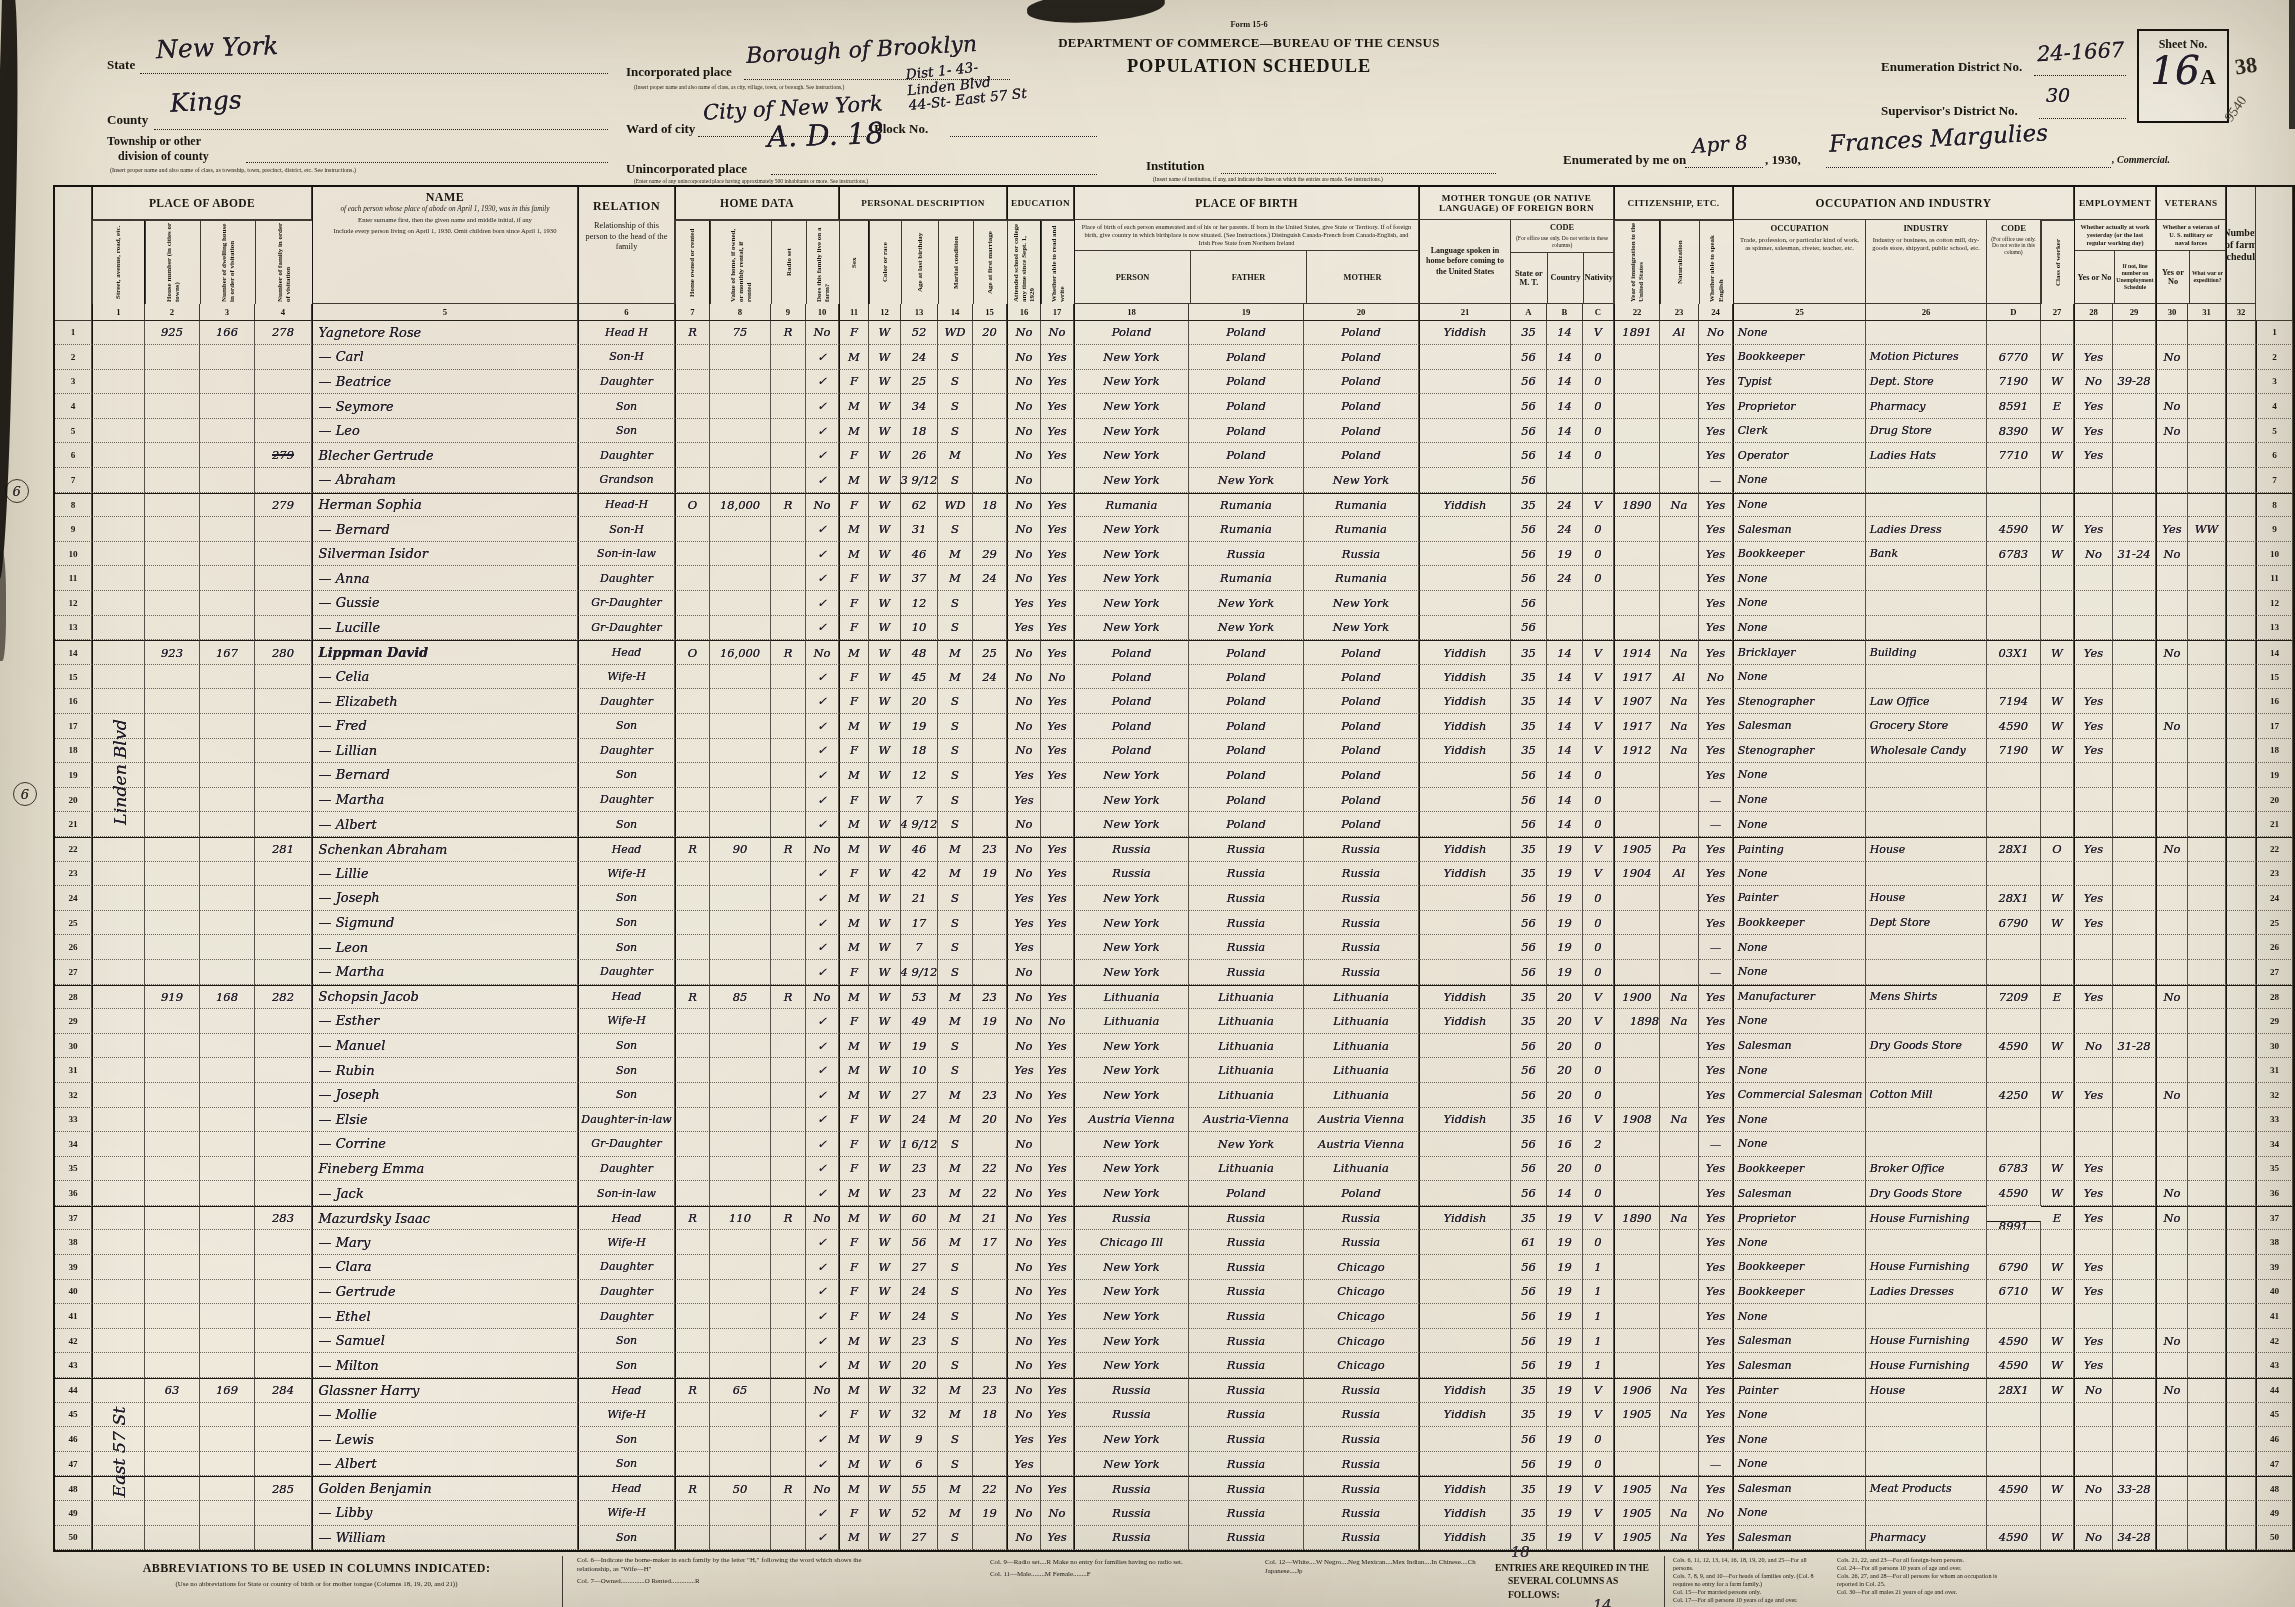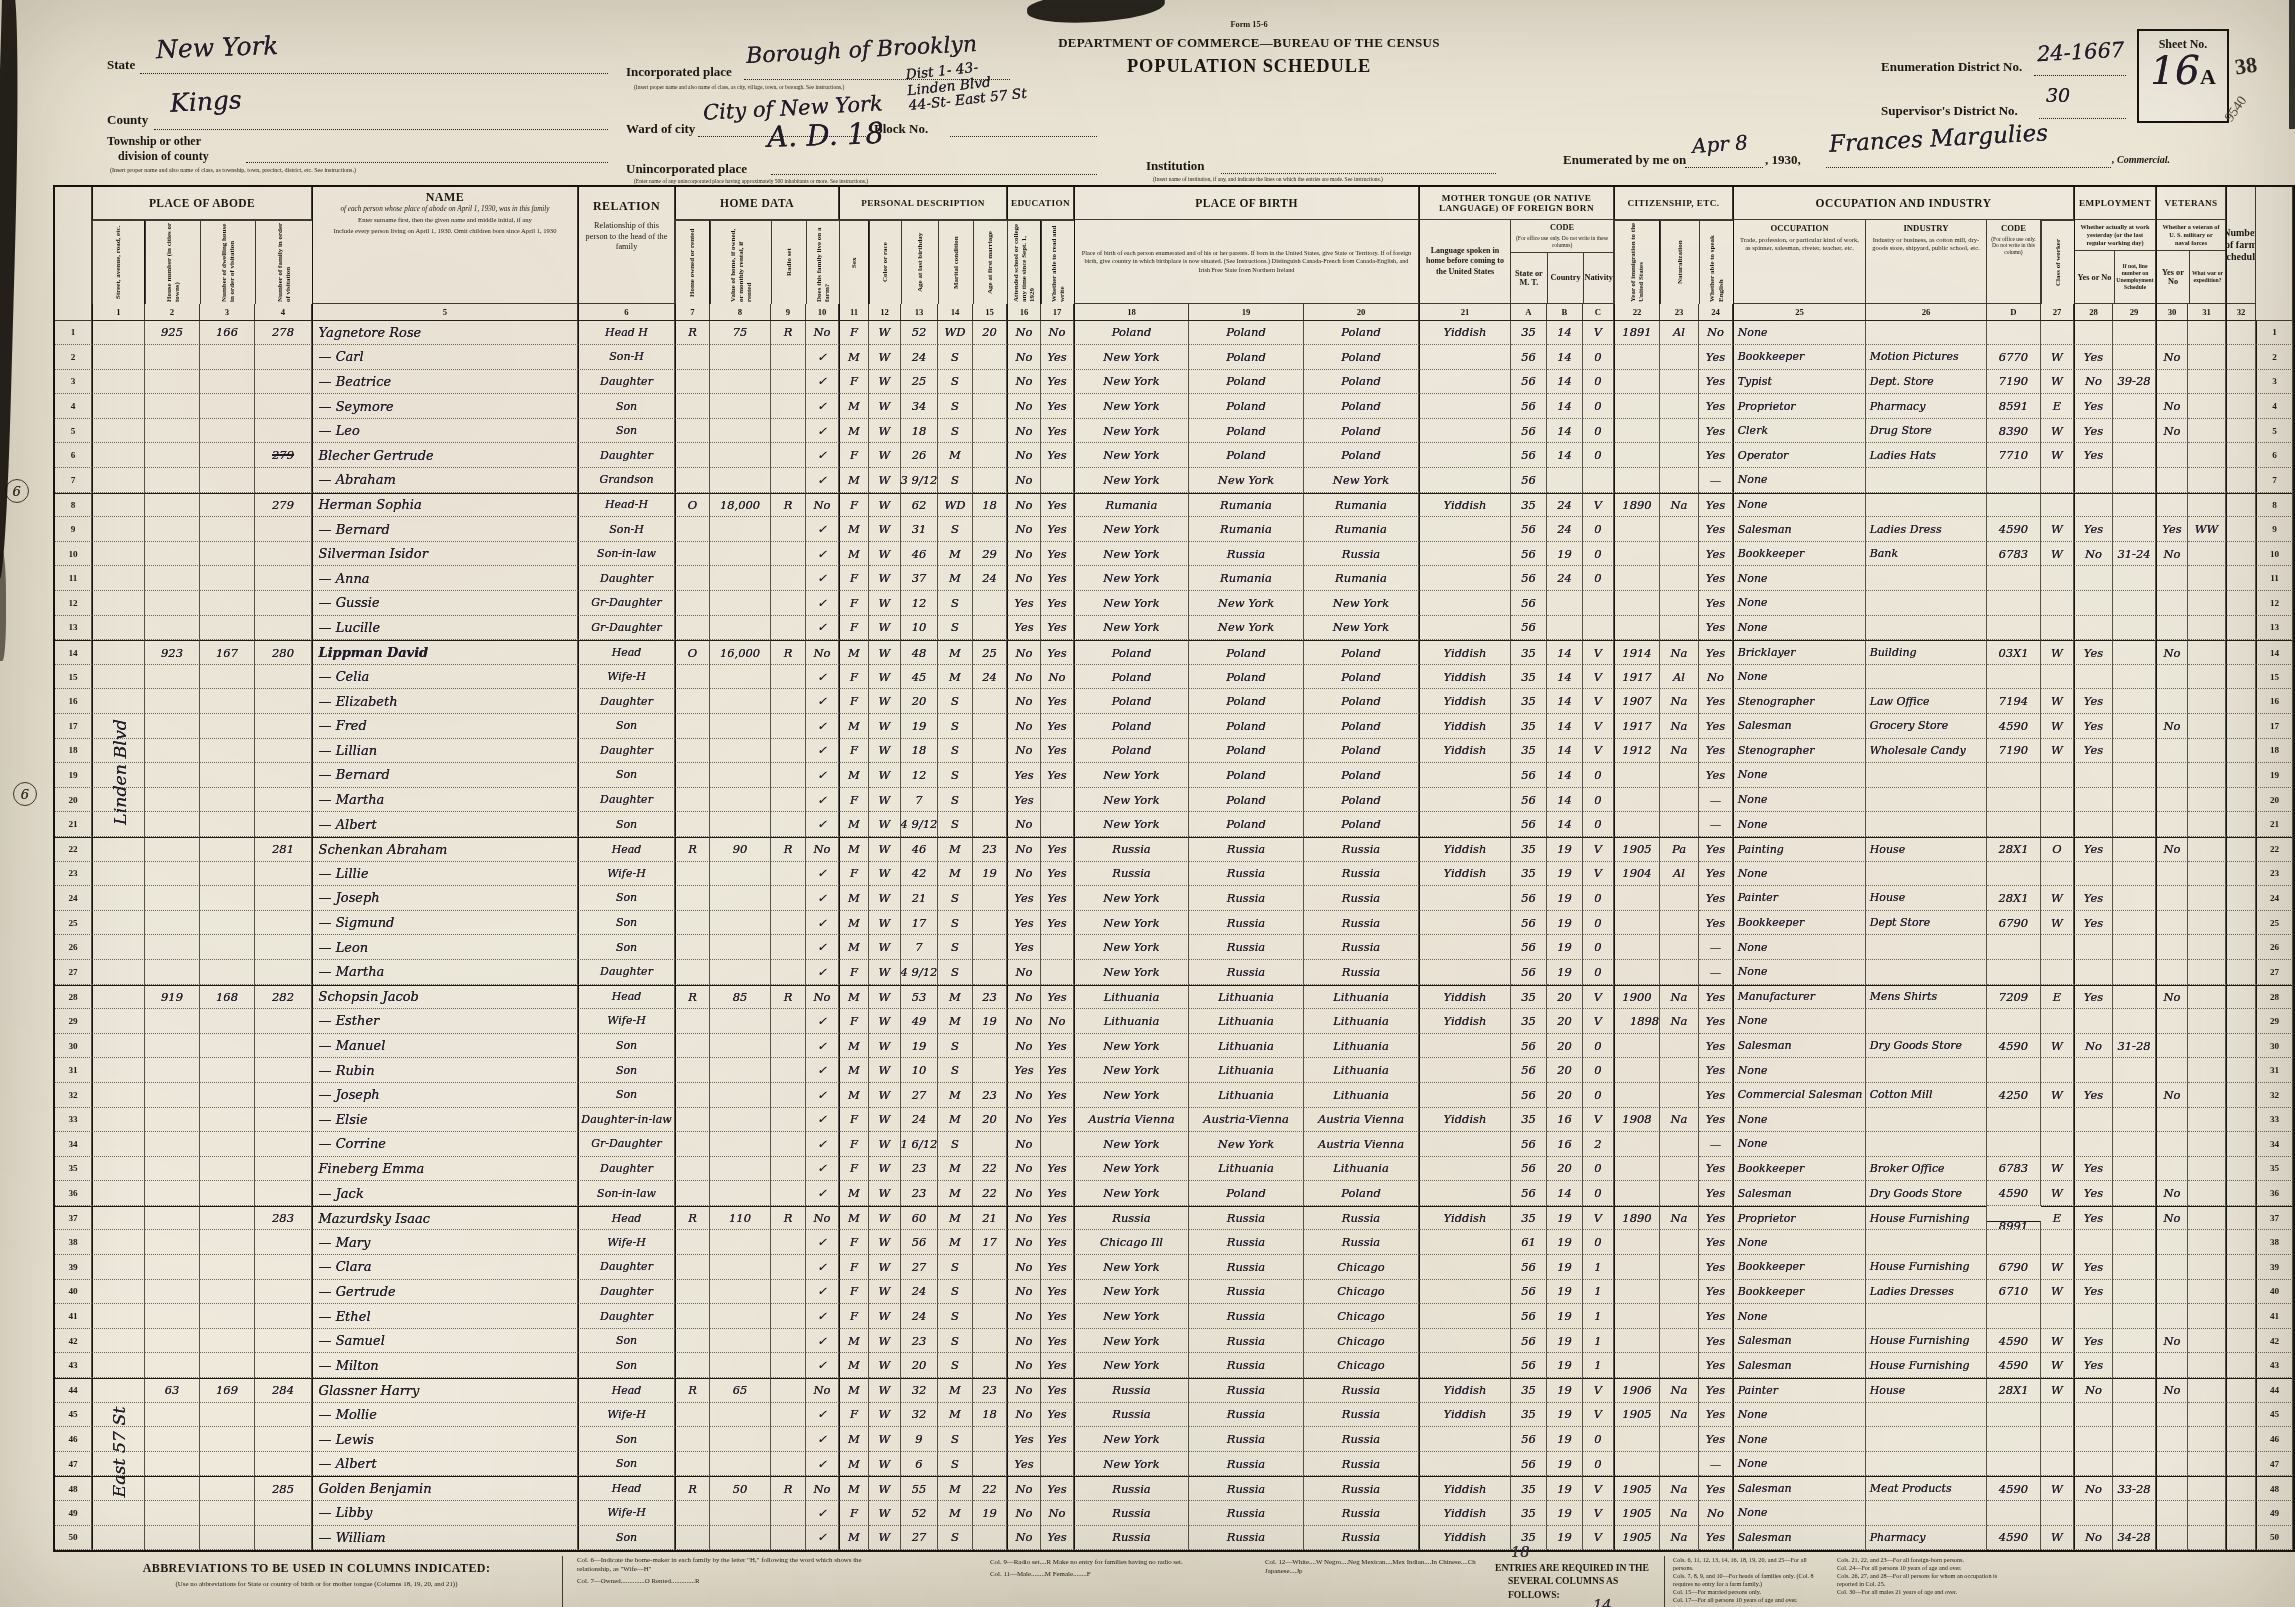--- a/index.html
+++ b/index.html
@@ -200,20 +200,25 @@
   <div class="gh vt" style="grid-area:2/11/3/12">Does this family live on a farm?</div>
   <div class="gh vt bL" style="grid-area:2/12/3/13">Sex</div>
   <div class="gh vt" style="grid-area:2/13/3/14">Color or race</div>
   <div class="gh vt" style="grid-area:2/14/3/15">Age at last birthday</div>
   <div class="gh vt" style="grid-area:2/15/3/16">Marital condition</div>
   <div class="gh vt" style="grid-area:2/16/3/17">Age at first marriage</div>
   <div class="gh vt bL" style="grid-area:2/17/3/18">Attended school or college any time since Sept. 1, 1929</div>
   <div class="gh vt" style="grid-area:2/18/3/19">Whether able to read and write</div>
   <div class="gh subwrap bL" style="grid-area:2/19/3/22">
     <div class="desc">Place of birth of each person enumerated and of his or her parents.  If born in the United States, give State or Territory.  If of foreign birth, give country in which birthplace is now situated.  (See Instructions.)  Distinguish Canada-French from Canada-English, and Irish Free State from Northern Ireland</div>
+    <div class="names">
+      <div style="width:115px">PERSON</div>
+      <div style="width:115px">FATHER</div>
+      <div style="flex:1">MOTHER</div>
+    </div>
   </div>
   <div class="gh bL" style="grid-area:2/22/3/23;font-size:8px;font-weight:700;line-height:1.3;padding:2.8px">Language spoken in home before coming to the United States</div>
   <div class="gh subwrap" style="grid-area:2/23/3/26">
     <div style="font-weight:700;font-size:8.3px;text-align:center;padding-top:2.8px">CODE</div>
     <div class="desc" style="font-size:5.5px">(For office use only.  Do not write in these columns)</div>
     <div class="names" style="font-size:5.5px;font-weight:700">
       <div style="width:36px">State or M. T.</div>
       <div style="width:36px">Country</div>
       <div style="flex:1">Nativity</div>
     </div>

